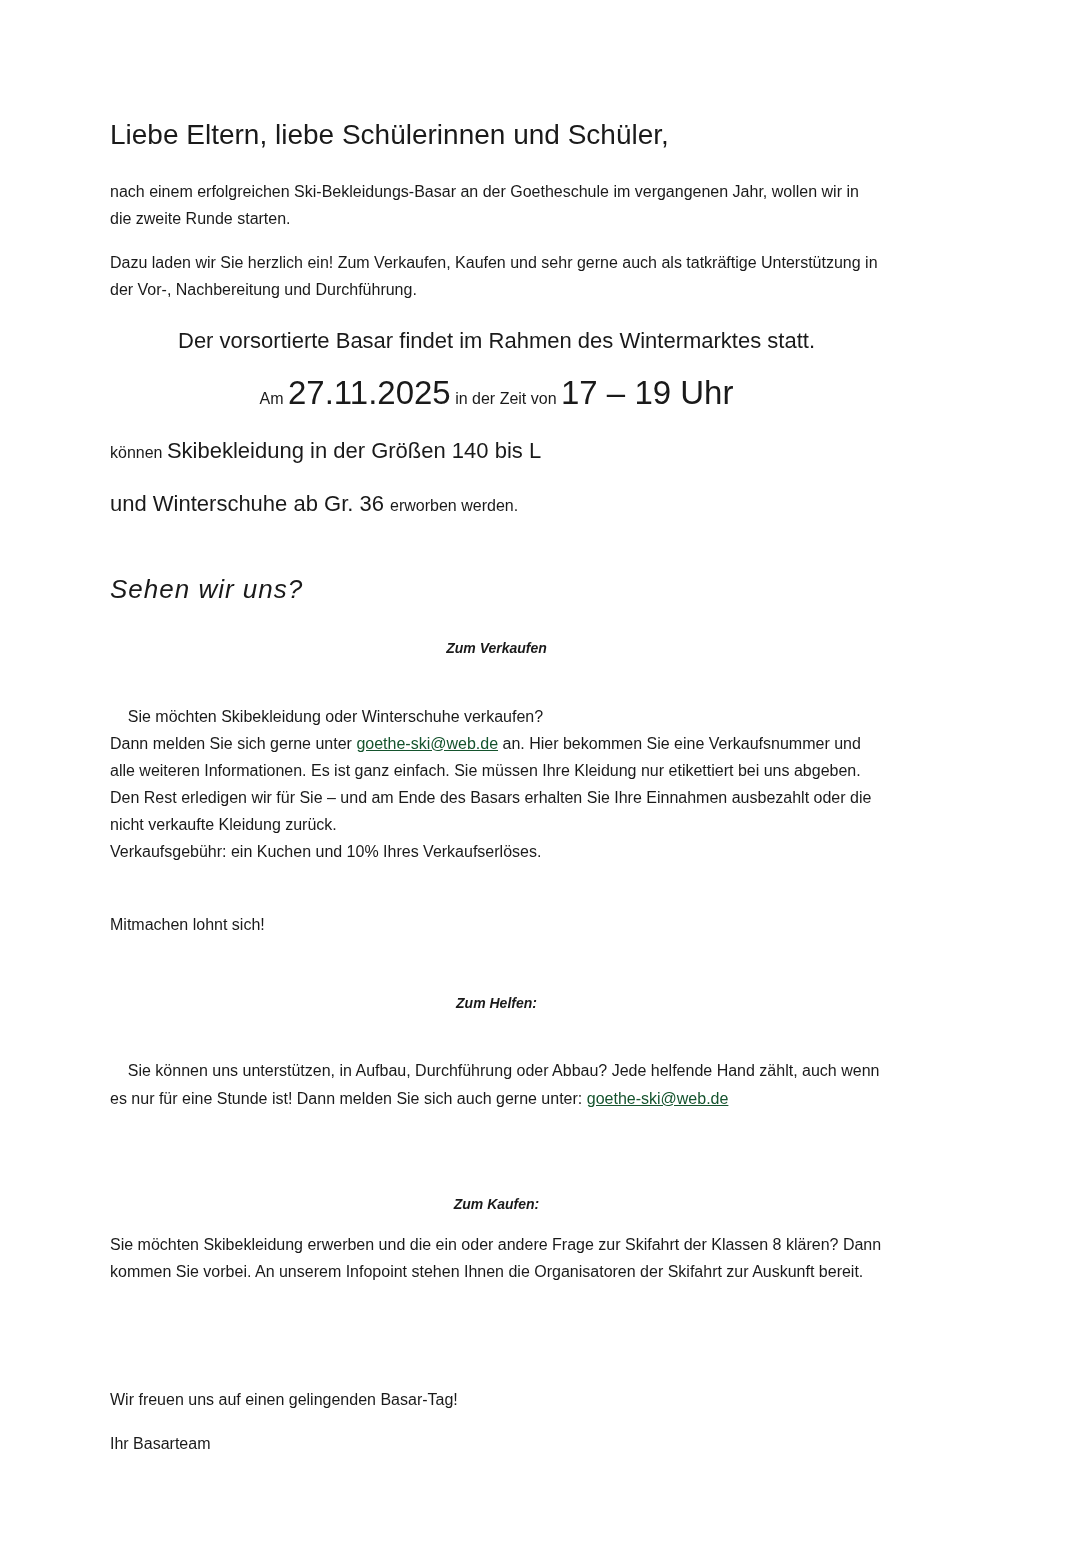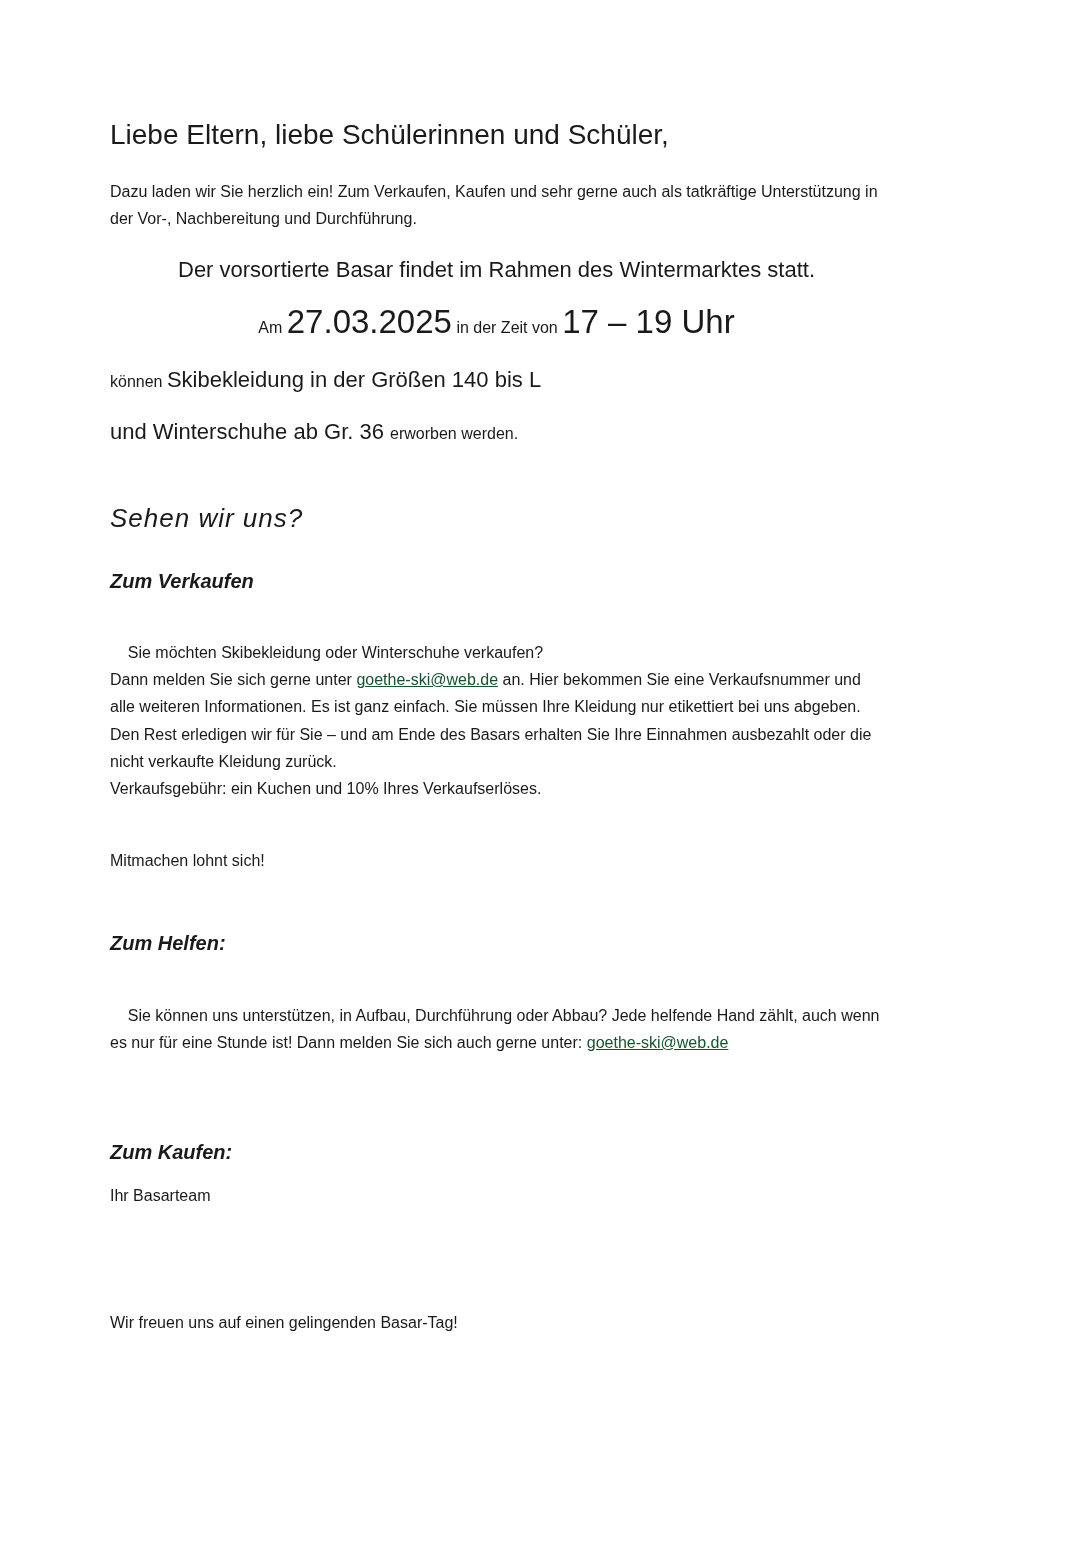--- a/index.html
+++ b/index.html
@@ -56,25 +56,26 @@
   }
   .script-heading {
     font-family: Liberation Sans, sans-serif;
     font-style: italic;
     font-size: 26px;
     line-height: 1.3;
     margin: 55px 0 0 0;
     letter-spacing: 1px;
   }
   .section-heading {
-    font-size: 20px;
+    font-size: 14px;
     font-weight: 700;
     font-style: italic;
     line-height: 1.3;
     margin: 32px 0 0 0;
+    text-align: center;
   }
   .section-heading.gap-large {
     margin-top: 56px;
   }
   .section-body {
     font-size: 16px;
     line-height: 1.7;
     margin: 18px 0 0 0;
     white-space: pre-wrap;
   }
@@ -92,27 +93,28 @@
     cursor: pointer;
   }
 </style>
 </head>
 <body>
 
 <div class="page">
 
   <h1 class="salutation">Liebe Eltern, liebe Schülerinnen und Schüler,</h1>
 
+  <p class="body-text">nach einem erfolgreichen Ski-Bekleidungs-Basar an der Goetheschule im vergangenen Jahr, wollen wir in die zweite Runde starten.</p>
 
   <p class="body-text">Dazu laden wir Sie herzlich ein! Zum Verkaufen, Kaufen und sehr gerne auch als tatkräftige Unterstützung in der Vor-, Nachbereitung und Durchführung.</p>
 
   <div class="announce-heading">Der vorsortierte Basar findet im Rahmen des Wintermarktes statt.</div>
 
   <div class="date-line">
-    <span>Am </span><span class="big">27.03.2025</span><span> in der Zeit von </span><span class="big">17 – 19 Uhr</span>
+    <span>Am </span><span class="big">27.11.2025</span><span> in der Zeit von </span><span class="big">17 – 19 Uhr</span>
   </div>
 
   <div class="offer-line">
     <span>können </span><span class="big">Skibekleidung in der Größen 140 bis L</span>
   </div>
 
   <div class="offer-line">
     <span class="big">und Winterschuhe ab Gr. 36 </span><span>erworben werden.</span>
   </div>
 
@@ -129,19 +131,20 @@
   <p class="section-body">Mitmachen lohnt sich!</p>
 
   <h2 class="section-heading gap-large">Zum Helfen:</h2>
 
   <p class="section-body">
     <span>Sie können uns unterstützen, in Aufbau, Durchführung oder Abbau? Jede helfende Hand zählt, auch wenn es nur für eine Stunde ist! Dann melden Sie sich auch gerne unter: </span><a class="email-link">goethe-ski@web.de</a>
   </p>
 
   <h2 class="section-heading gap-large">Zum Kaufen:</h2>
 
+  <p class="section-body">Sie möchten Skibekleidung erwerben und die ein oder andere Frage zur Skifahrt der Klassen 8 klären? Dann kommen Sie vorbei. An unserem Infopoint stehen Ihnen die Organisatoren der Skifahrt zur Auskunft bereit.</p>
 
 
+  <p class="closing-line first">Wir freuen uns auf einen gelingenden Basar-Tag!</p>
+
   <p class="closing-line">Ihr Basarteam</p>
-
-  <p class="closing-line first">Wir freuen uns auf einen gelingenden Basar-Tag!</p>
 
 </div>
 
 </body></html>

